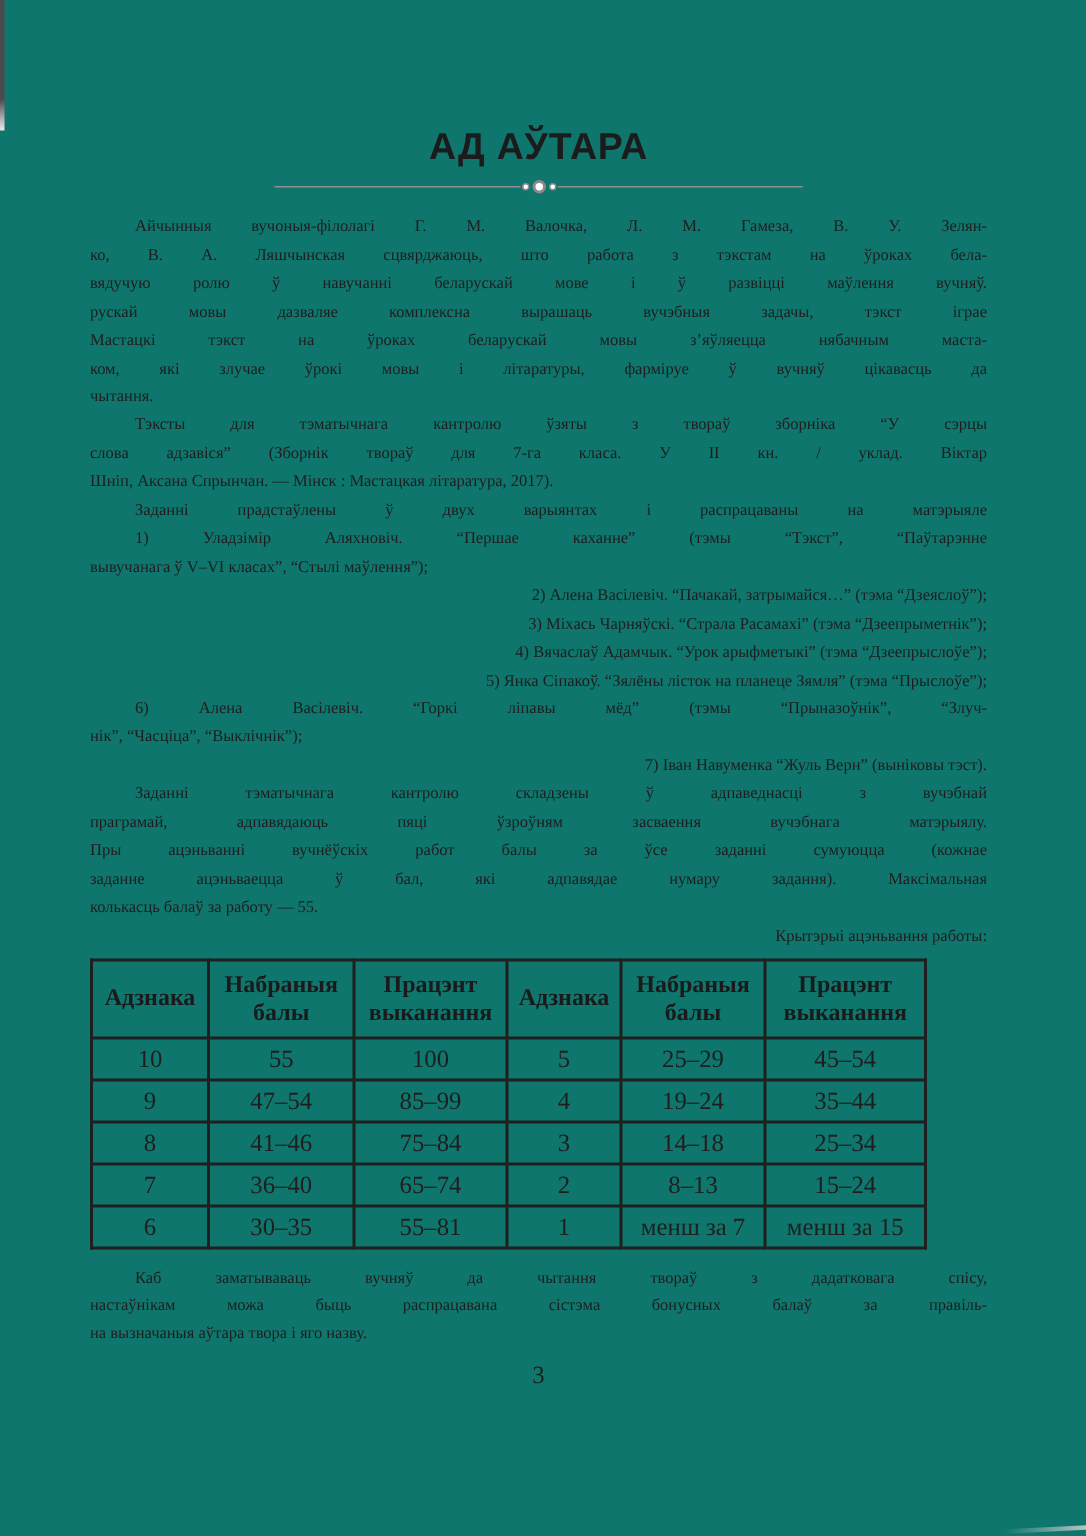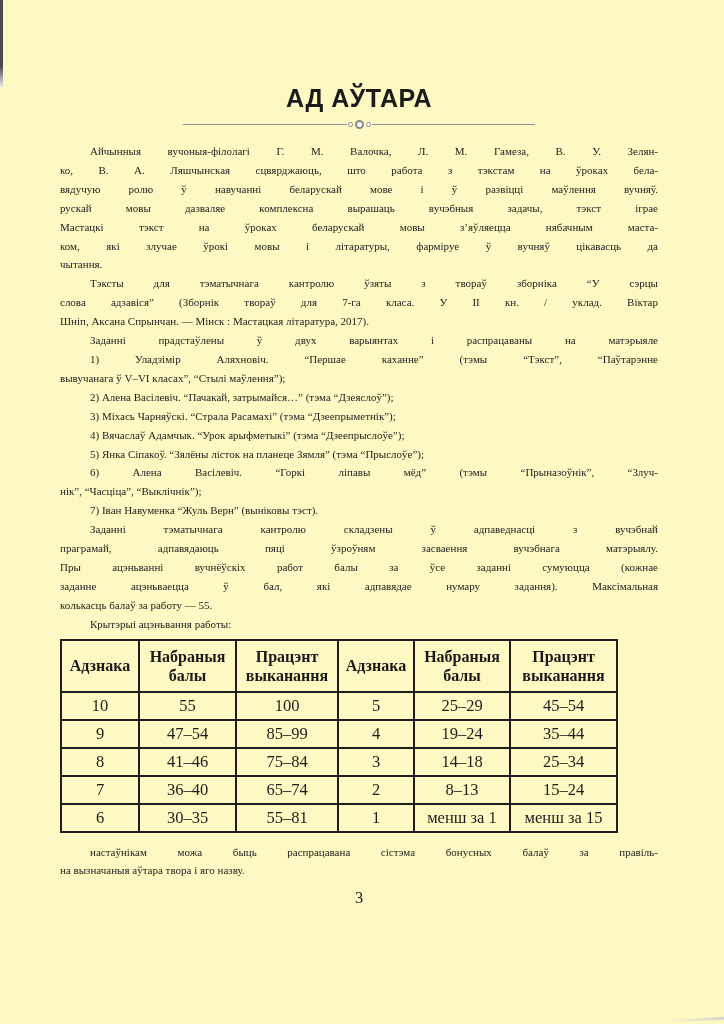--- a/index.html
+++ b/index.html
@@ -1,17 +1,17 @@
 <!DOCTYPE html>
 <html lang="be"><head>
 <meta charset="utf-8">
 <style>
   html,body { margin:0; padding:0; background:#ffffff; }
   .page {
-    position:relative; width:724px; height:1024px; background:#fef9c3;
+    position:relative; width:724px; height:1024px; background:#0f766e;
     overflow:hidden; font-family:"Liberation Serif", serif; color:#1e1e1e;
   }
   
   .scan-bar-top-left {
     position:absolute; left:0; top:0; width:3px; height:87px;
     background:linear-gradient(to bottom,#4a4a4a 0%,#4a4a4a 76%,#aaaaaa 90%,#eaeaea 100%);
   }
   .scan-mark-bottom-right {
     position:absolute; right:-8px; bottom:3px; width:62px; height:3px;
     background:linear-gradient(to right, rgba(210,210,210,0), #cfcfcf);
@@ -24,21 +24,21 @@
   }
   .ornament { width:352px; margin:7px auto 0; display:flex; align-items:center; justify-content:center; height:10px; }
   .orn-line { flex:1; height:1px; background:#8f8f8f; }
   .orn-dot { box-sizing:border-box; border:1px solid #8a8a8a; background:#ffffff; border-radius:50%; margin:0 1px; }
   .orn-dot.small { width:5px; height:5px; }
   .orn-dot.big { width:9px; height:9px; border-width:2px; }
   .text { margin-top:13px; }
   .para { margin:0; }
   .pline { font-size:11px; line-height:18.9px; min-height:18.9px; white-space:normal; }
   .pline.jfull { text-align:justify; text-align-last:justify; }
-  .para.indent .pline:first-child { text-indent:30px; }
+  .para.indent .pline:first-child { text-indent:30px;text-align:right; }
   table.criteria {
     margin-top:5px; border-collapse:collapse; table-layout:fixed; width:556px;
   }
   table.criteria th, table.criteria td {
     border:2px solid #1f1f1f; text-align:center; vertical-align:middle;
     overflow:hidden; padding:0 2px;
   }
   table.criteria th {
     font-size:16px; font-weight:700; line-height:19px; height:50px; color:#1a1a1a;
   }
@@ -167,28 +167,29 @@
             <td>65–74</td>
             <td>2</td>
             <td>8–13</td>
             <td>15–24</td>
           </tr>
           <tr>
             <td>6</td>
             <td>30–35</td>
             <td>55–81</td>
             <td>1</td>
-            <td>менш за 1</td>
+            <td>менш за 7</td>
             <td>менш за 15</td>
           </tr>
         </tbody>
     </table>
 
     <div class="text closing">
         <div class="para indent">
+          <div class="pline jfull">Каб заматываваць вучняў да чытання твораў з дадатковага спісу,</div>
           <div class="pline jfull">настаўнікам можа быць распрацавана сістэма бонусных балаў за правіль-</div>
           <div class="pline">на вызначаныя аўтара твора і яго назву.</div>
         </div>
       </div>
 
     <div class="page-number">3</div>
   </div>
 </div>
 
 </body></html>

